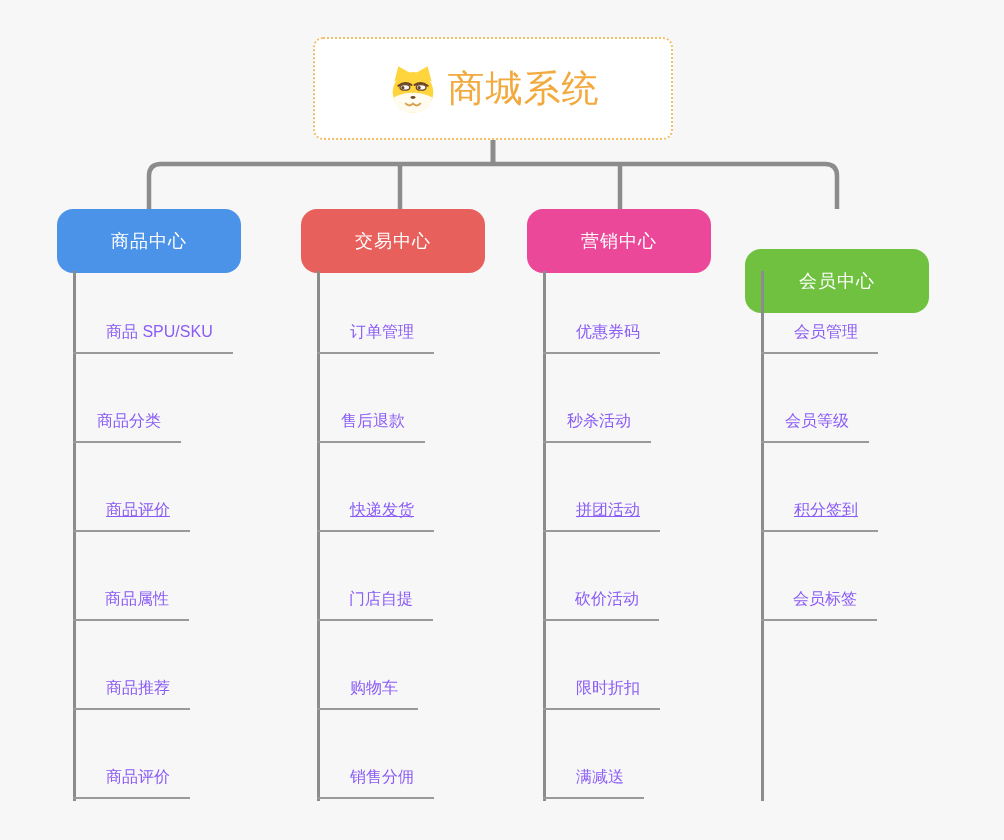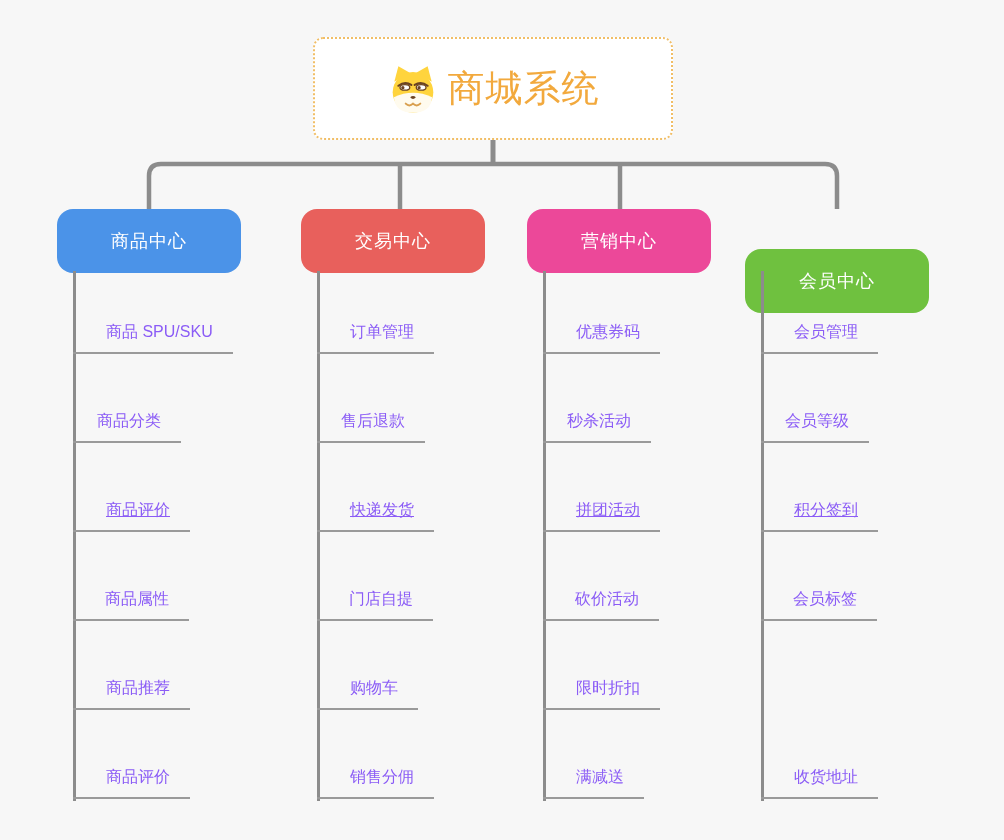--- a/index.html
+++ b/index.html
@@ -127,16 +127,15 @@
     <div class="leaf r5">满减送</div>
   </div>
 
   <div class="column col-3">
     <div class="branch-header" style="background: rgb(111, 193, 63); margin-top: 40px;">会员中心</div>
     <div class="trunk"></div>
     <div class="leaf r0">会员管理</div>
     <div class="leaf r1">会员等级</div>
     <div class="leaf r2">积分签到</div>
     <div class="leaf r3">会员标签</div>
-    <div class="leaf r5">收货地址</div>
   </div>
 
 </div>
 
 </body></html>

